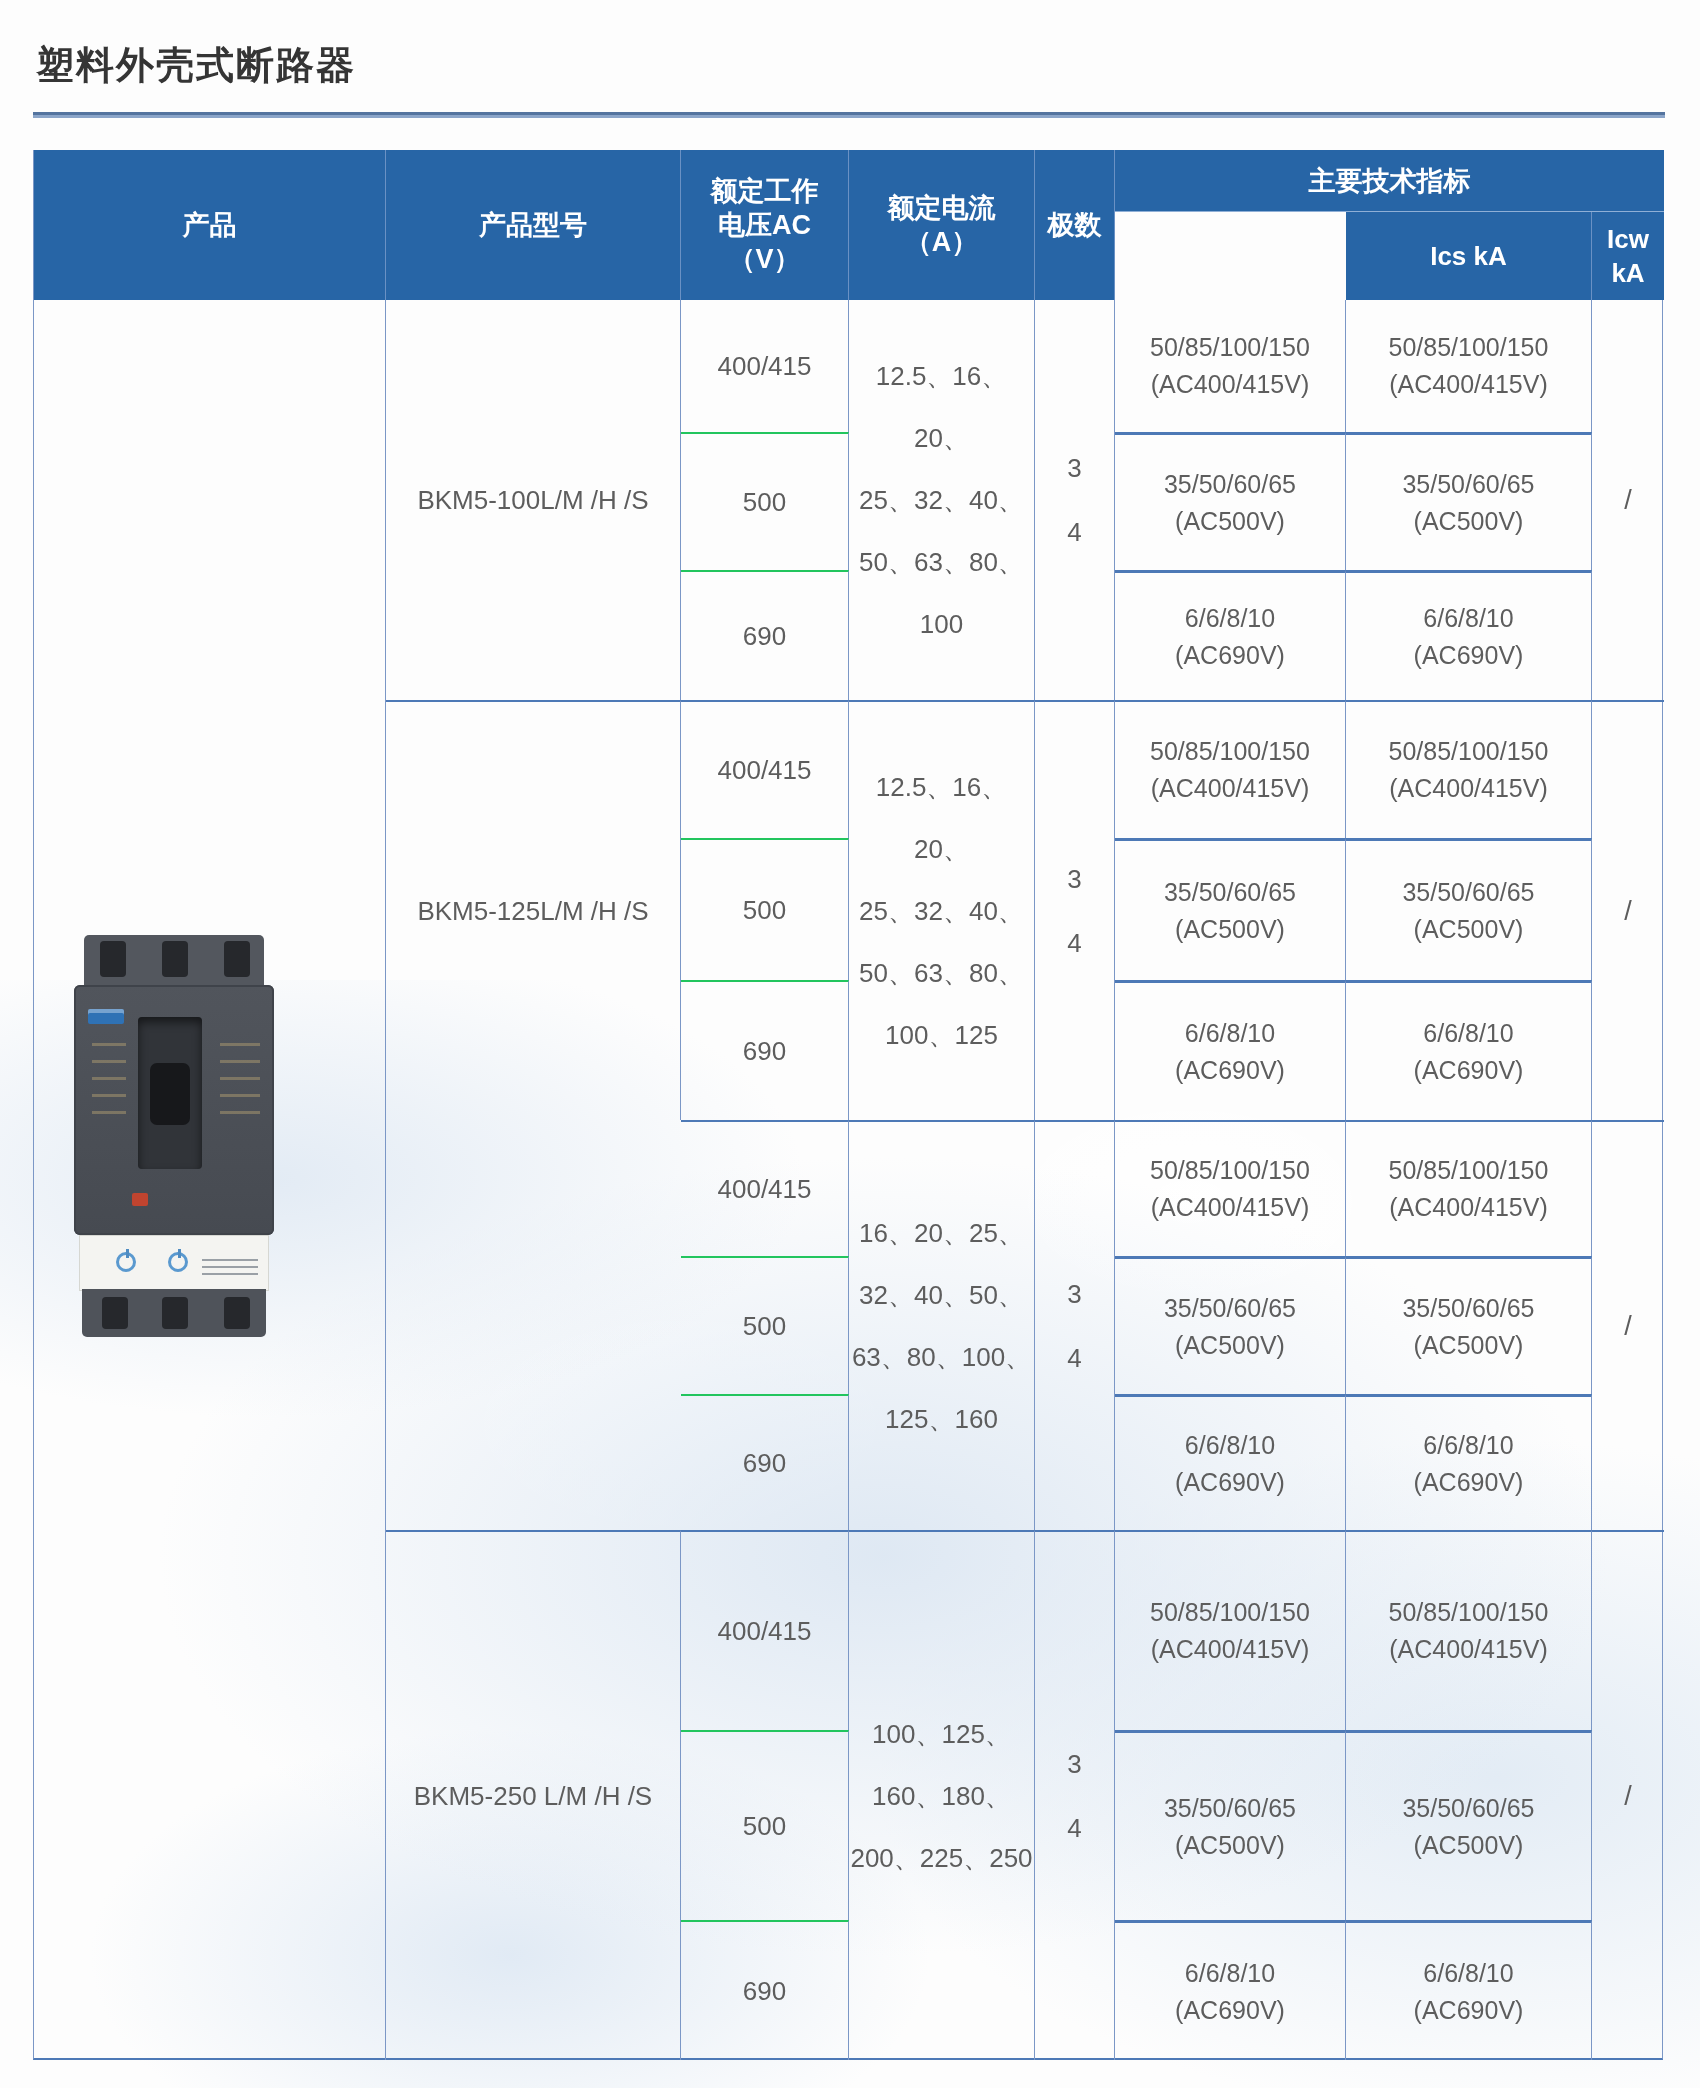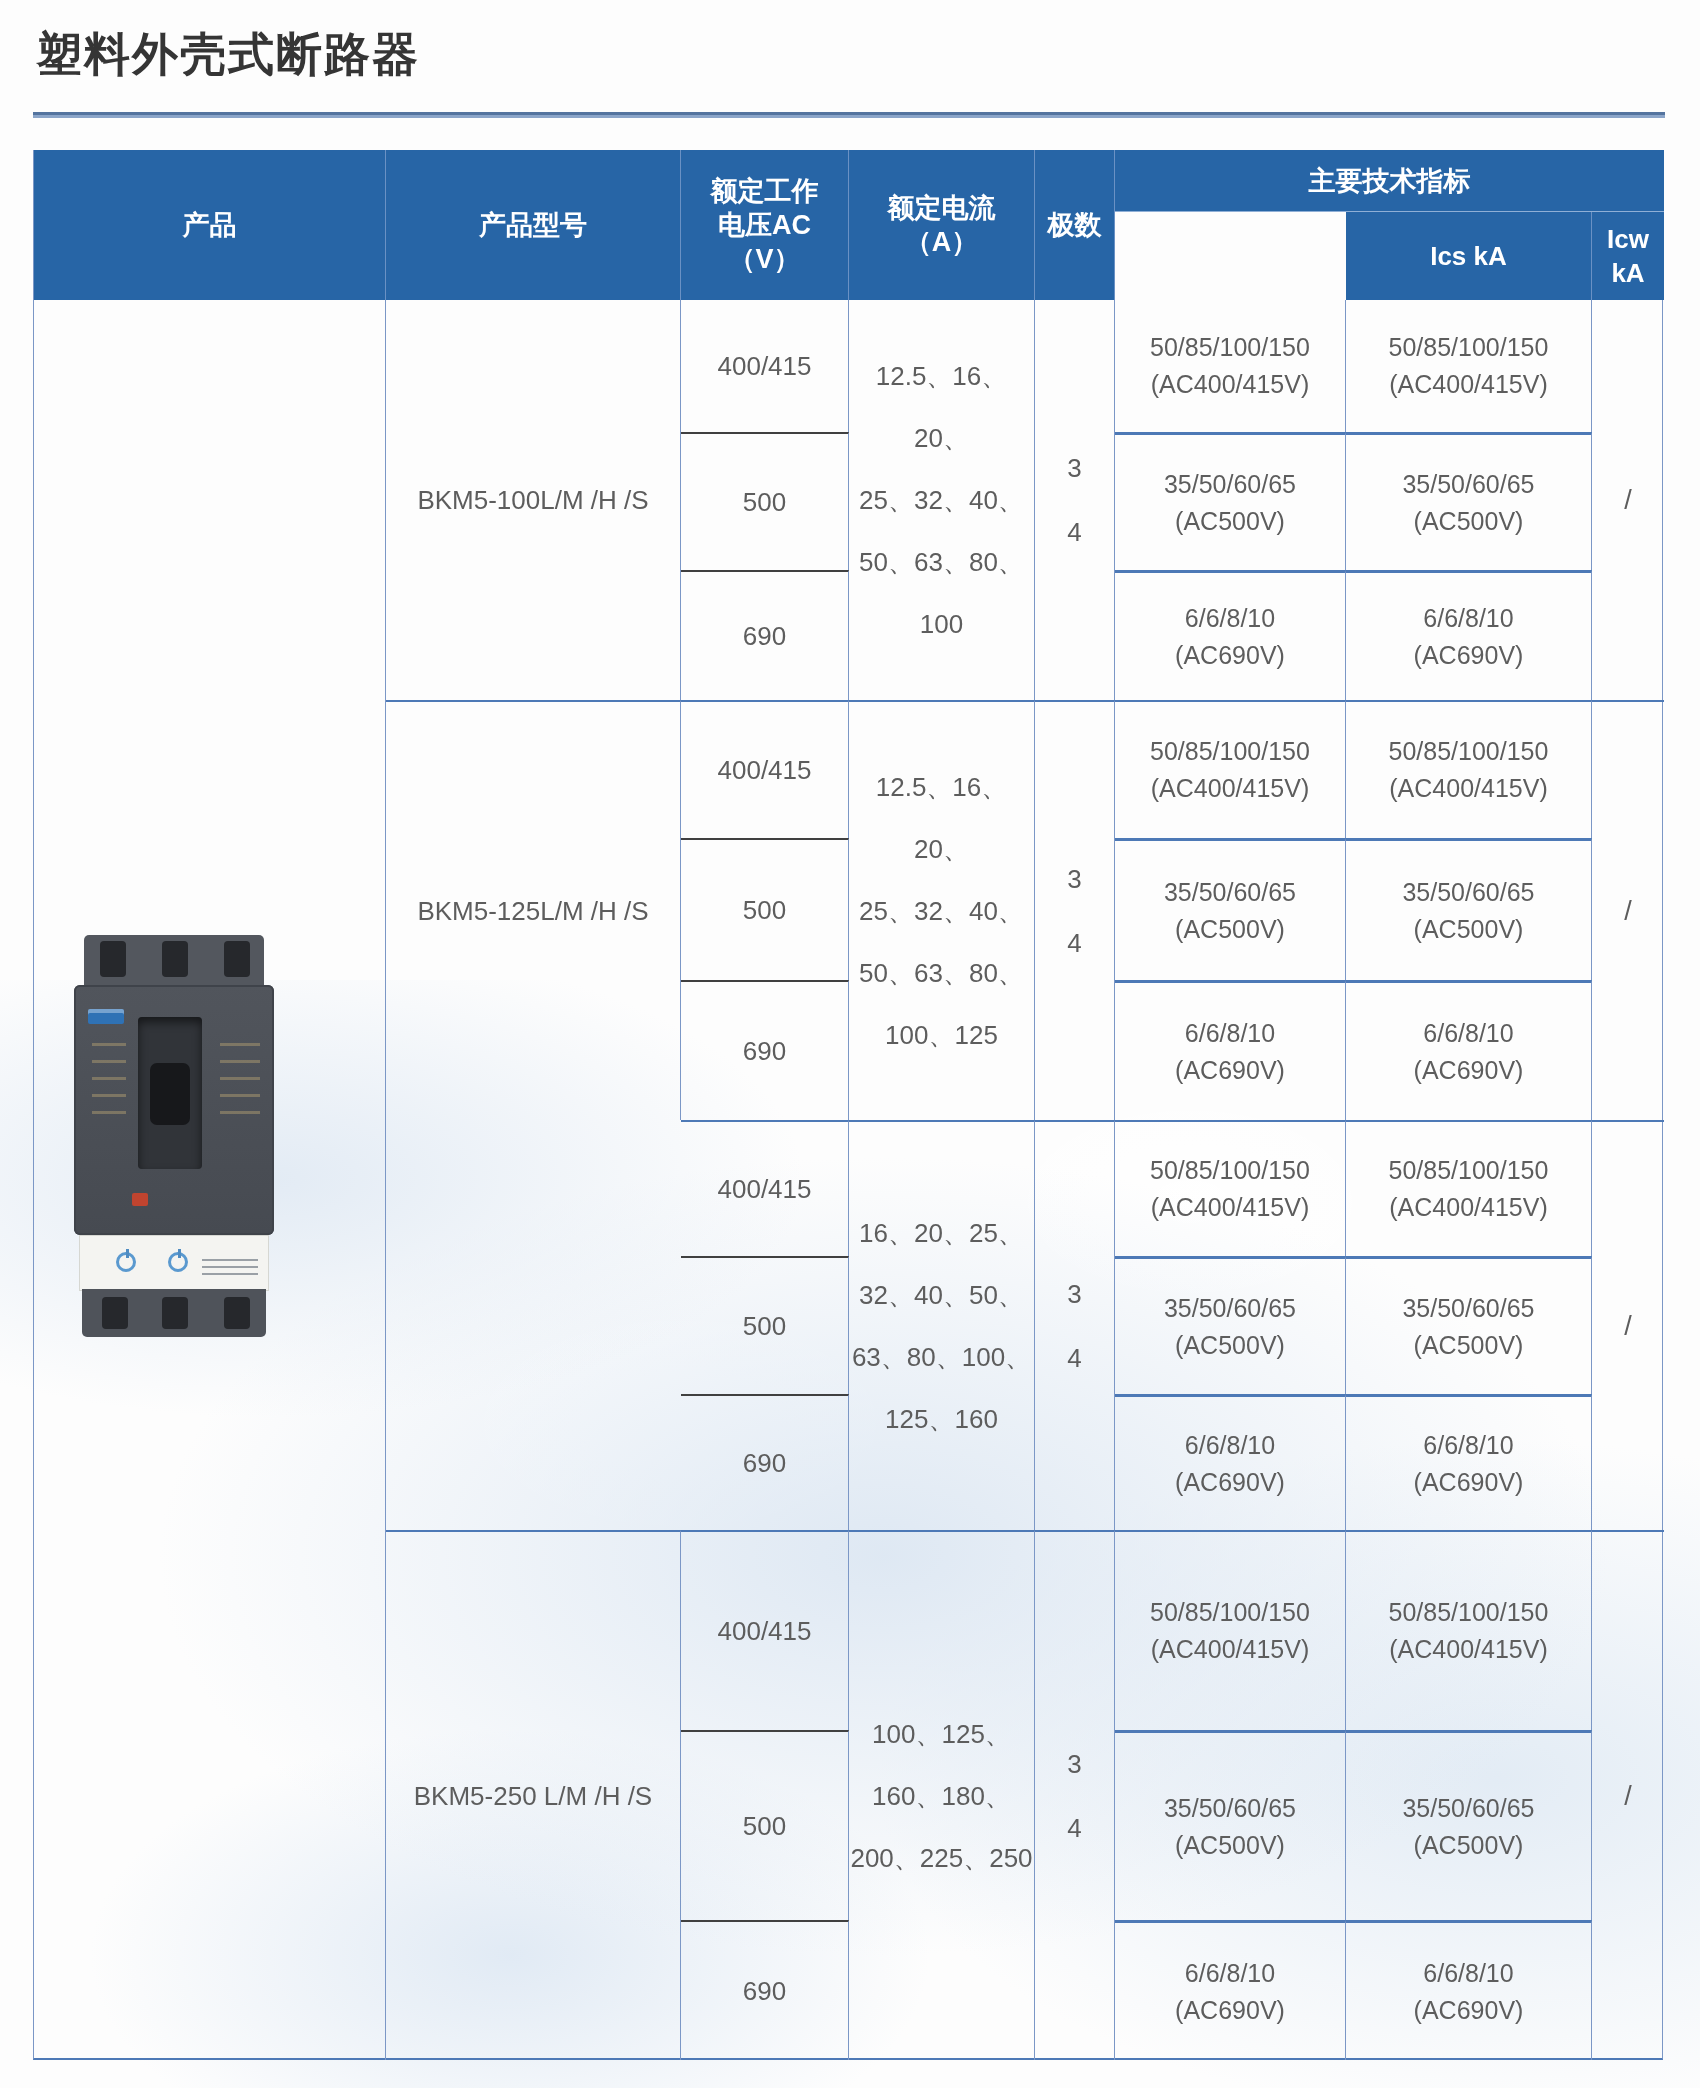--- a/index.html
+++ b/index.html
@@ -18,22 +18,22 @@
       radial-gradient(ellipse 760px 340px at 16% 18%, rgba(222,232,243,.85) 0%, rgba(222,232,243,0) 70%),
       radial-gradient(ellipse 980px 540px at 52% 52%, rgba(219,230,242,.9) 0%, rgba(219,230,242,0) 74%),
       radial-gradient(ellipse 860px 470px at 88% 72%, rgba(224,234,244,.9) 0%, rgba(224,234,244,0) 72%),
       radial-gradient(ellipse 560px 300px at 30% 88%, rgba(220,231,243,.85) 0%, rgba(220,231,243,0) 75%),
       radial-gradient(ellipse 320px 180px at 70% 20%, rgba(255,255,255,.9) 0%, rgba(255,255,255,0) 70%),
       radial-gradient(ellipse 420px 220px at 40% 40%, rgba(255,255,255,.75) 0%, rgba(255,255,255,0) 70%);
     z-index:0;
   }
 
   .page-title {
-    position:absolute; left:36px; top:24px;
-    font-size:46px; font-weight:bold; color:#353535; letter-spacing:2px;
+    position:absolute; left:36px; top:40px;
+    font-size:38px; font-weight:bold; color:#353535; letter-spacing:2px;
     z-index:2;
   }
   .title-rule {
     position:absolute; left:33px; top:112px; width:1632px; height:6px;
     background:linear-gradient(#54749f 0 55%, #8ba5c9 55% 100%);
     z-index:2;
   }
 
   .tbl {
     position:absolute; left:33px; top:150px;
@@ -60,21 +60,21 @@
 
   
   .c {
     display:flex; flex-direction:column; align-items:center; justify-content:center;
     text-align:center; color:#5d5d5d; font-size:26px; line-height:34px;
     border-right:1px solid #7b97c6;
     position:relative;
   }
   .c.no-r { border-right:none; }
   .bt2 { border-top:2px solid #4d79b6; }   
-  .btv { border-top:2px solid #404040; }   
+  .btv { border-top:2px solid #22c55e; }   
   .bts { border-top:3px solid #4d79b6; }   
 
   .cur-line { line-height:62px; }
   .pole-line { line-height:64px; }
   .rv, .rc { line-height:37px; font-size:25px; }
   .icw-cell { font-size:27px; }
 
   
   .photo { position:absolute; left:40px; top:635px; width:200px; height:402px; }
   .brk-top {

